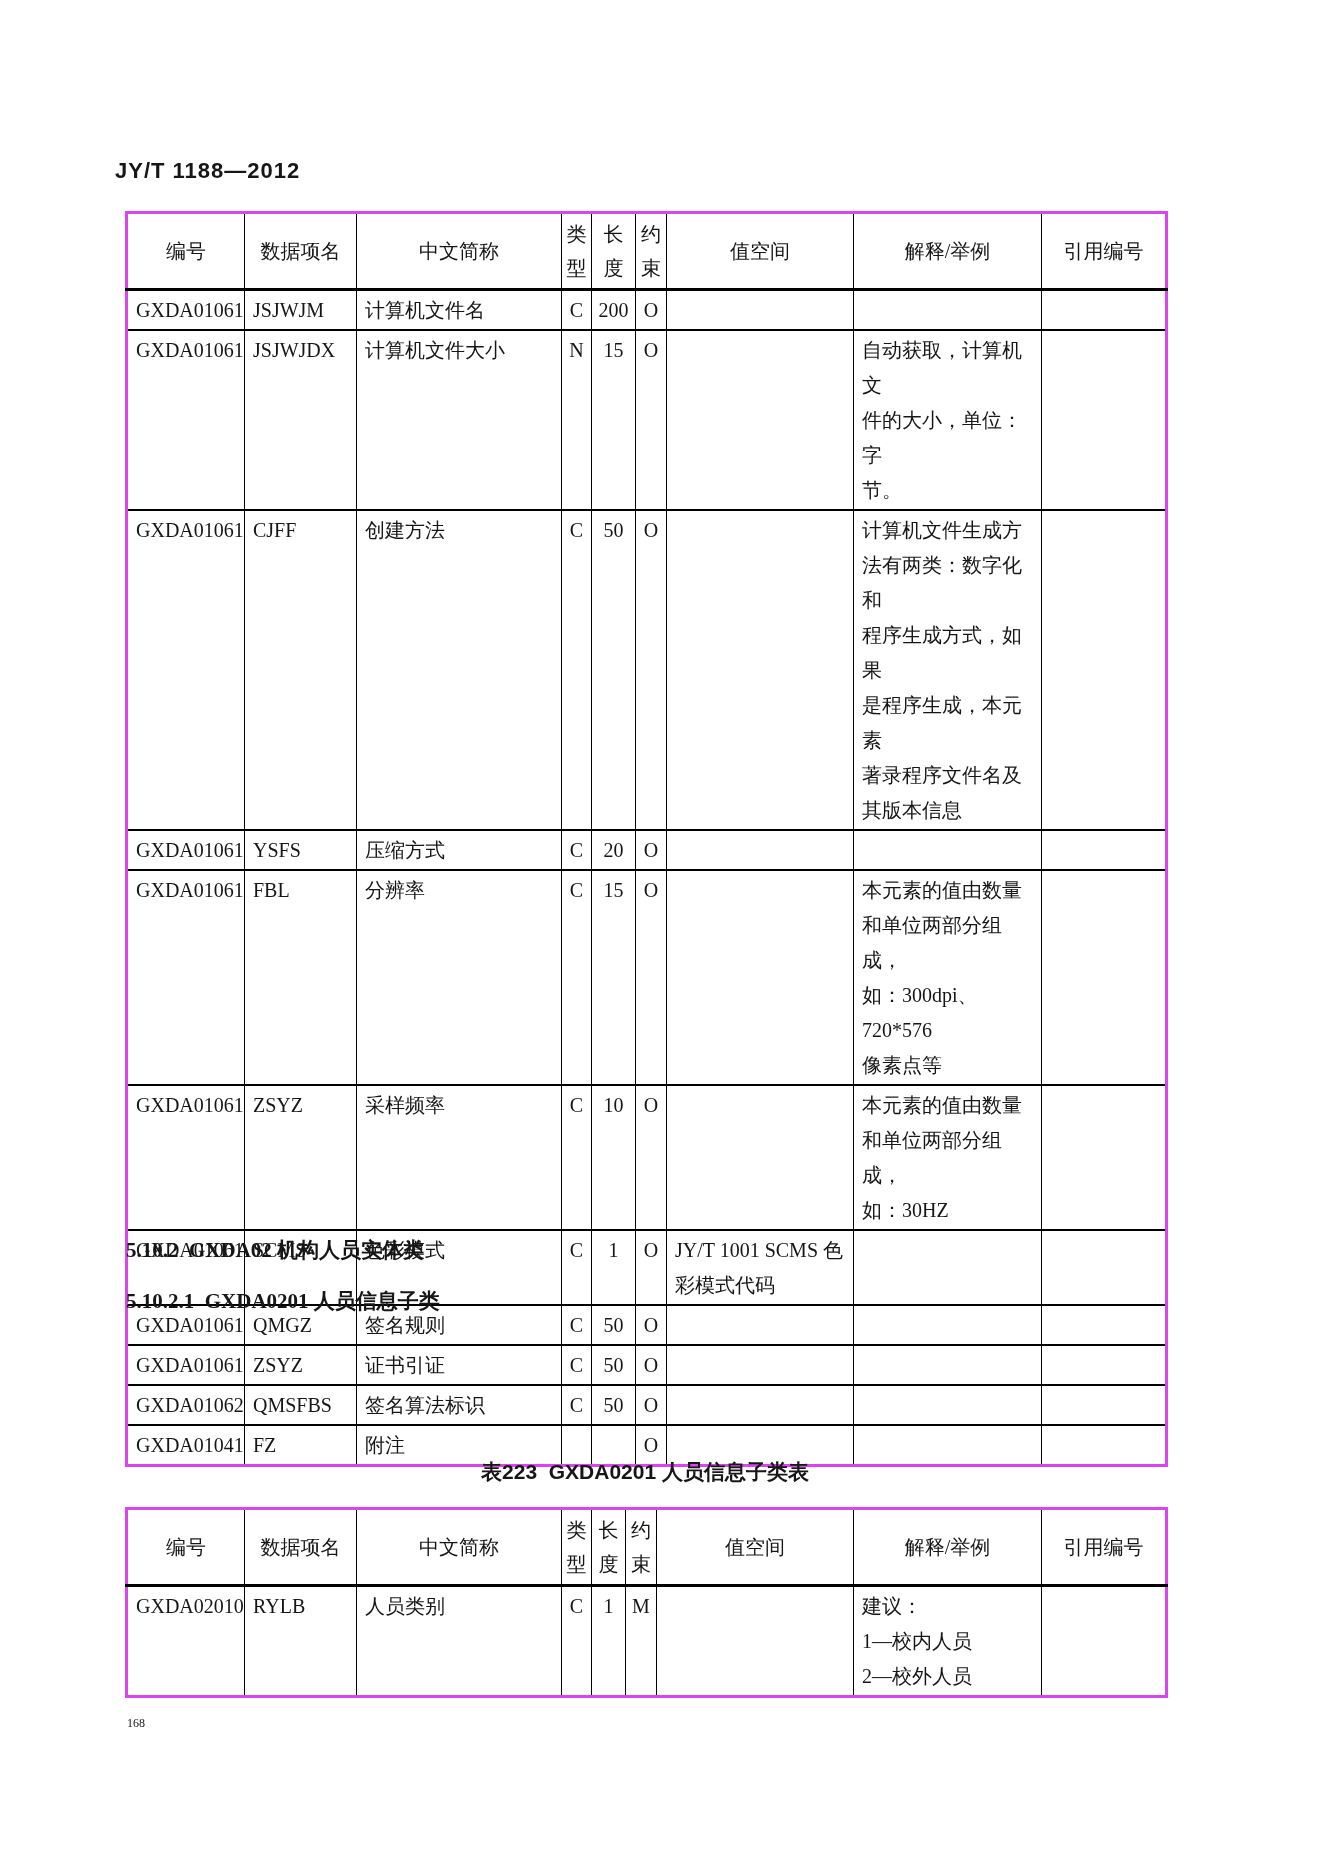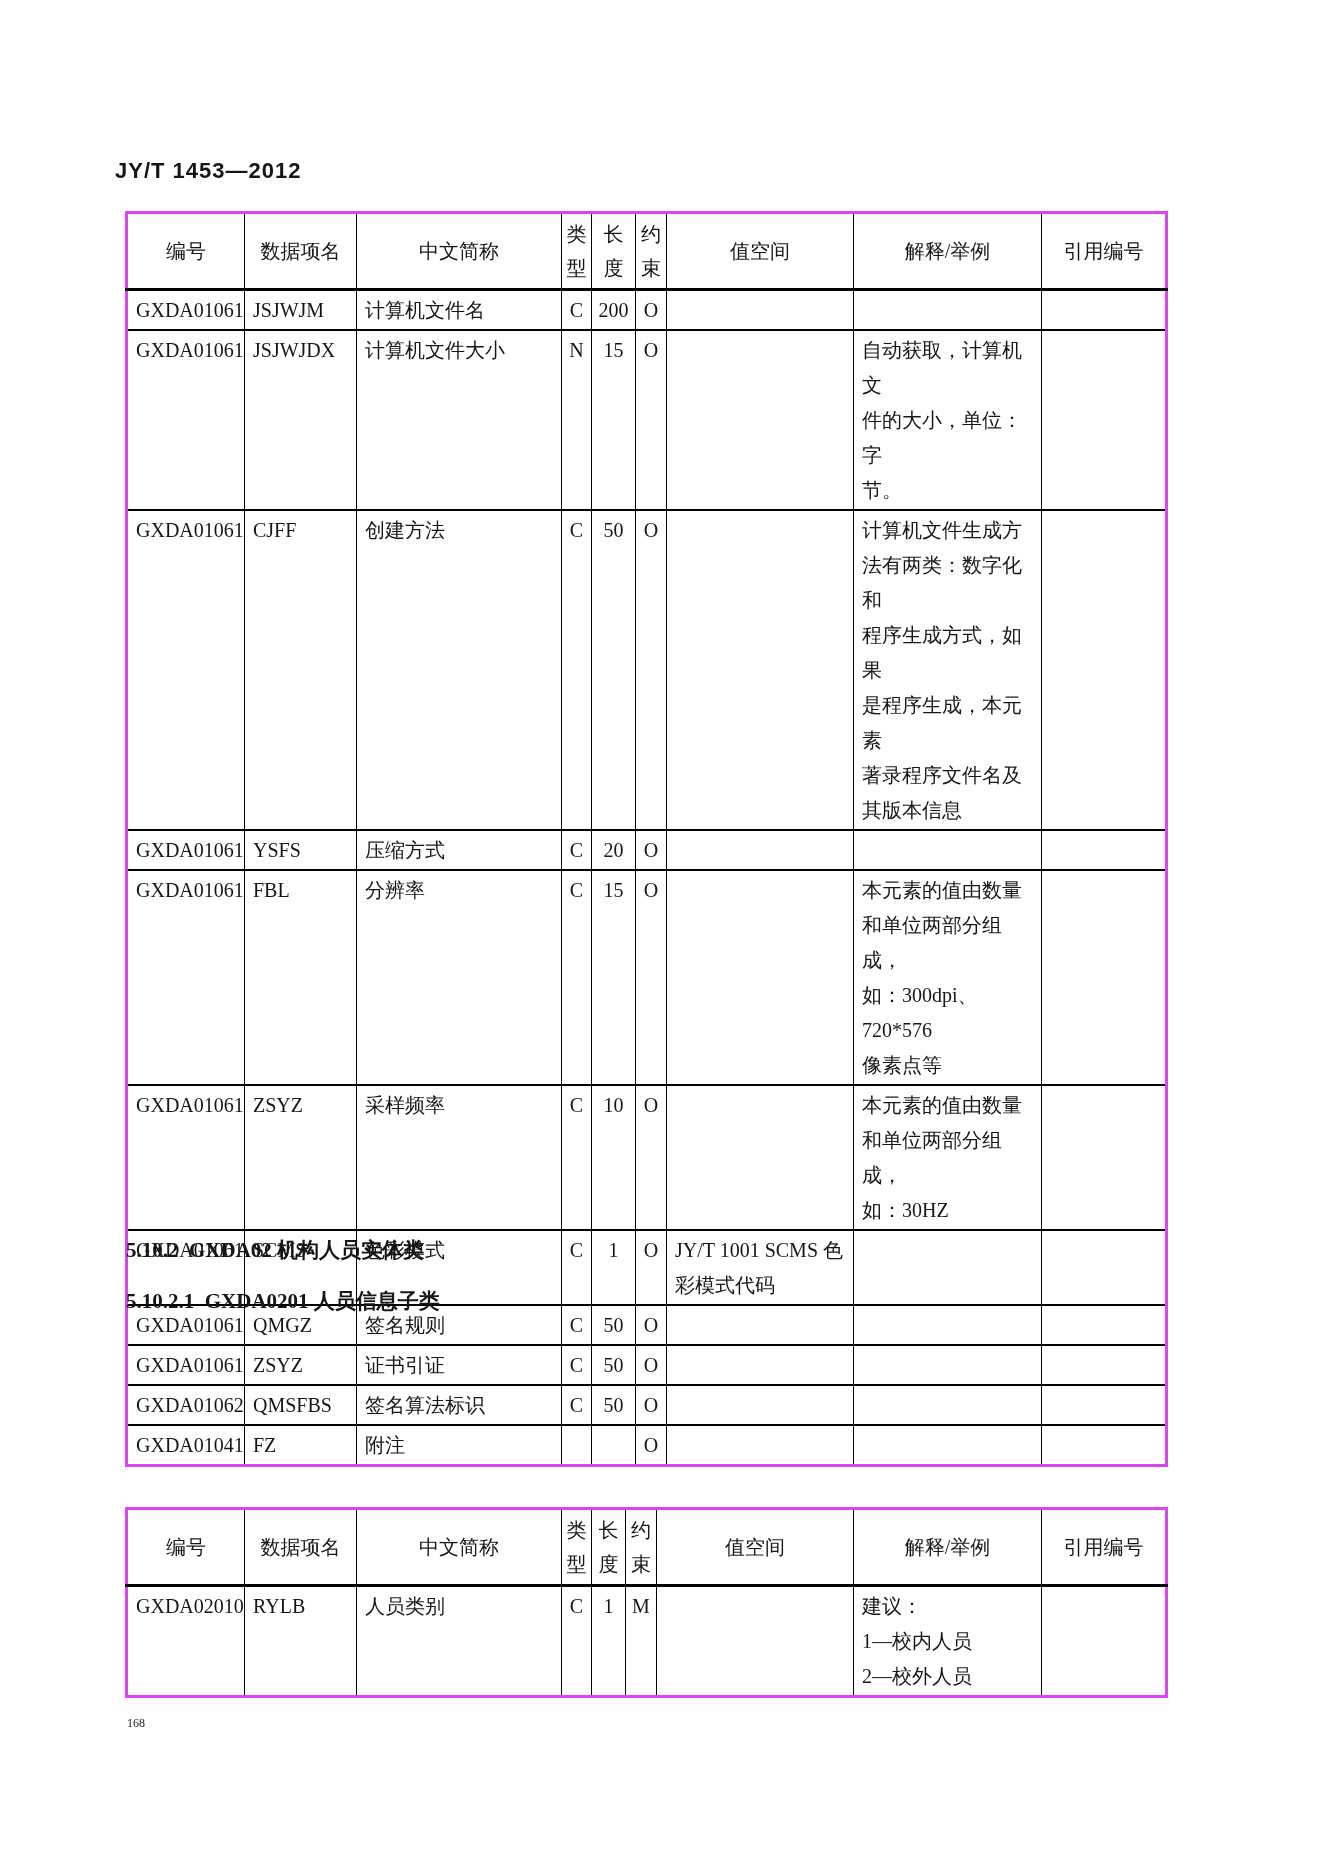--- a/index.html
+++ b/index.html
@@ -69,21 +69,21 @@
   .page-num{
     position:absolute;left:127px;top:1716px;
     font-size:12px;
   }
 </style>
 </head>
 <body>
 
 <div class="page">
 
-  <div class="doc-code">JY/T 1453—2012</div>
+  <div class="doc-code">JY/T 1188—2012</div>
 
   <table class="std" id="table1">
     <colgroup>
       <col style="width:118px">
         <col style="width:112px">
         <col style="width:205px">
       <col style="width:30px">
         <col style="width:44px">
         <col style="width:31px">
       <col style="width:187px">
@@ -241,20 +241,21 @@
           <td class="c-ref"></td>
         </tr>
       </tbody>
   </table>
 
   <div class="sec-h" id="h1">5.10.2  GXDA02 机构人员实体类</div>
   <div class="sec-h" id="h2">5.10.2.1  GXDA0201 人员信息子类</div>
 
 
 
+  <div class="tbl-caption">表223  GXDA0201 人员信息子类表</div>
 
   <table class="std" id="table2">
     <colgroup>
       <col style="width:118px">
         <col style="width:112px">
         <col style="width:205px">
       <col style="width:30px">
         <col style="width:34px">
         <col style="width:31px">
       <col style="width:197px">

